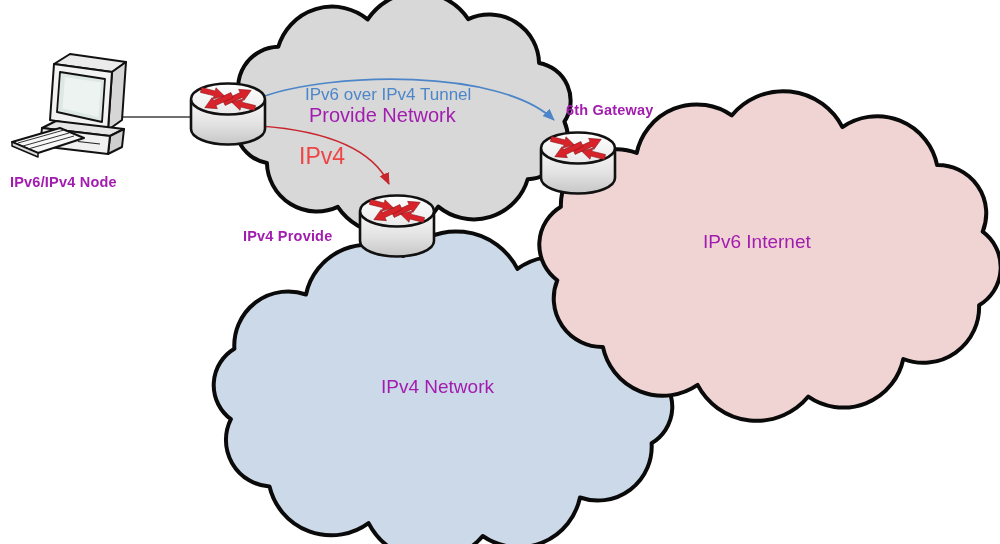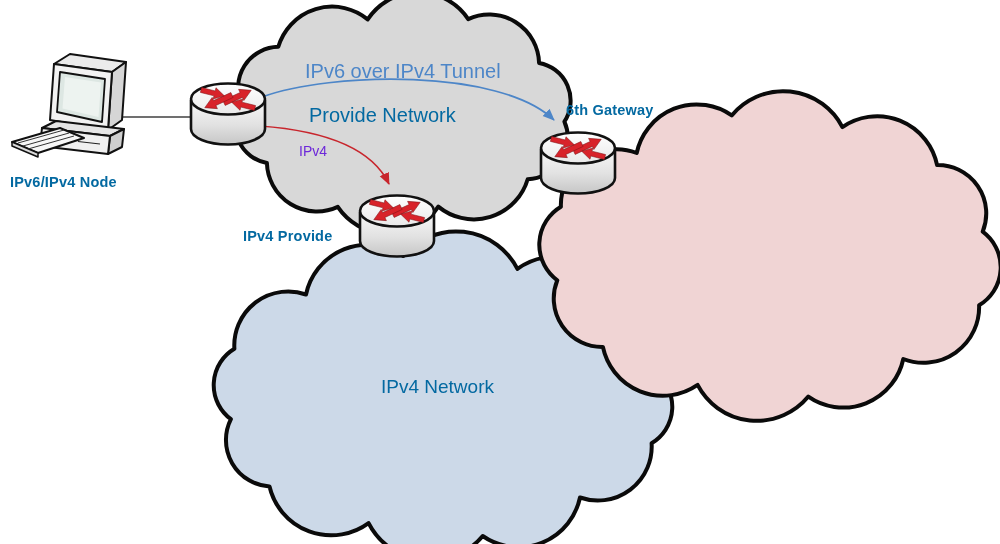--- a/index.html
+++ b/index.html
@@ -2,28 +2,28 @@
 <html><head>
 <meta charset="utf-8">
 <style>
   html,body{margin:0;padding:0;background:#ffffff;}
   #stage{
     position:relative;width:1000px;height:544px;background:#ffffff;overflow:hidden;
     font-family:"Liberation Sans",sans-serif;
   }
   #canvas{position:absolute;left:0;top:0;}
   .lbl{
-    position:absolute;white-space:nowrap;color:#0369a1;line-height:1.1;
+    position:absolute;white-space:nowrap;color:#a21caf;line-height:1.1;
     font-family:"Liberation Sans",sans-serif;
   }
   .lbl.bold{font-weight:bold;font-size:14.5px;letter-spacing:.2px;}
   .lbl.big{font-size:20px;}
   .lbl.med{font-size:19px;}
-  .lbl.c-blue{color:#4d86c8;font-size:20px;}
-  .lbl.c-red{color:#6d28d9;font-size:14px;}
+  .lbl.c-blue{color:#4d86c8;font-size:17px;margin-top:26px;}
+  .lbl.c-red{color:#ef4444;font-size:23px;}
 </style>
 </head>
 <body>
 
 <div id="stage">
 
   <svg id="canvas" width="1000" height="544" viewBox="0 0 1000 544">
     <defs>
       <linearGradient id="cylBody" x1="0" y1="0" x2="0" y2="1">
         <stop offset="0" stop-color="#f8f8f8"></stop>
@@ -103,15 +103,16 @@
   <div class="lbl c-blue" style="left:305px;top:60px;">IPv6 over IPv4 Tunnel</div>
 
   <div class="lbl big" style="left:309px;top:104px;">Provide Network</div>
 
   <div class="lbl c-red" style="left:299px;top:144px;">IPv4</div>
 
   <div class="lbl bold" style="left:243px;top:229px;">IPv4 Provide</div>
 
   <div class="lbl bold" style="left:566px;top:103px;">6th Gateway</div>
 
+  <div class="lbl med" style="left:703px;top:232px;">IPv6 Internet</div>
 
   <div class="lbl med" style="left:381px;top:377px;">IPv4 Network</div>
 </div>
 
 </body></html>

